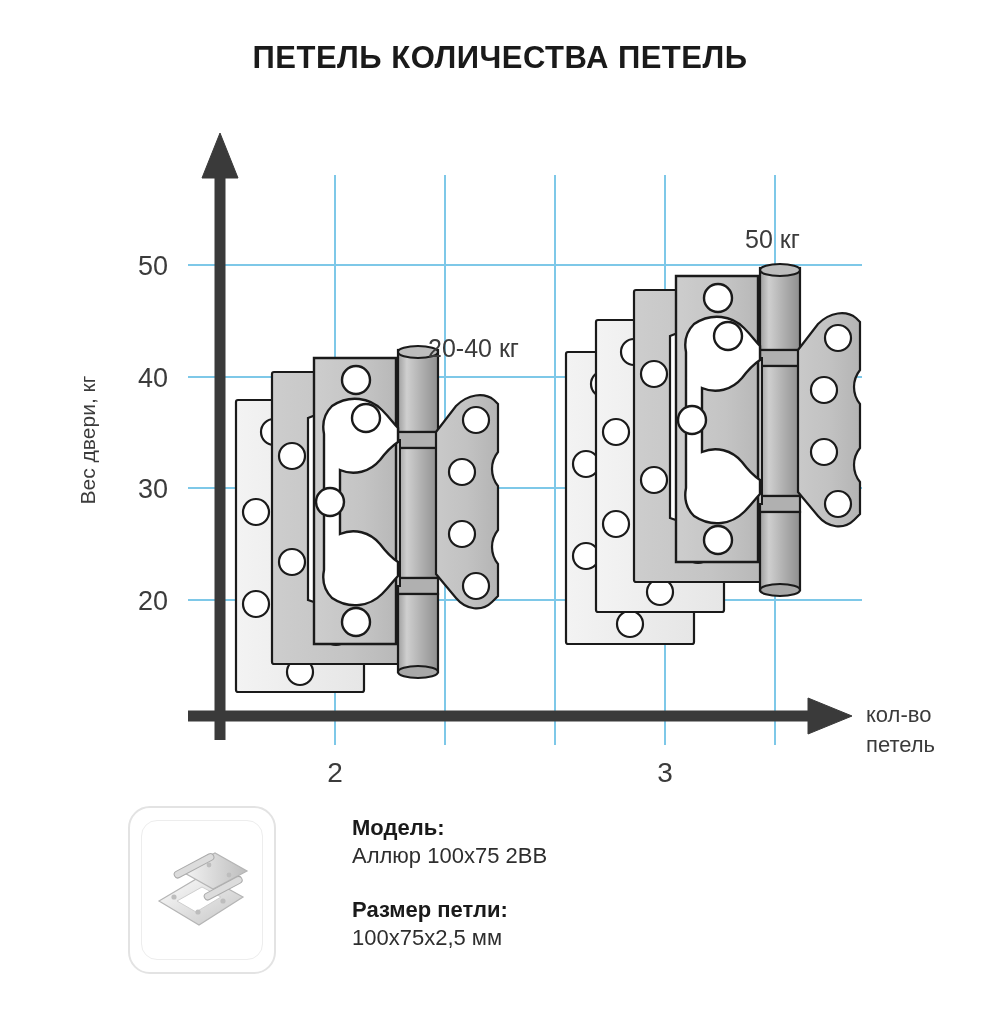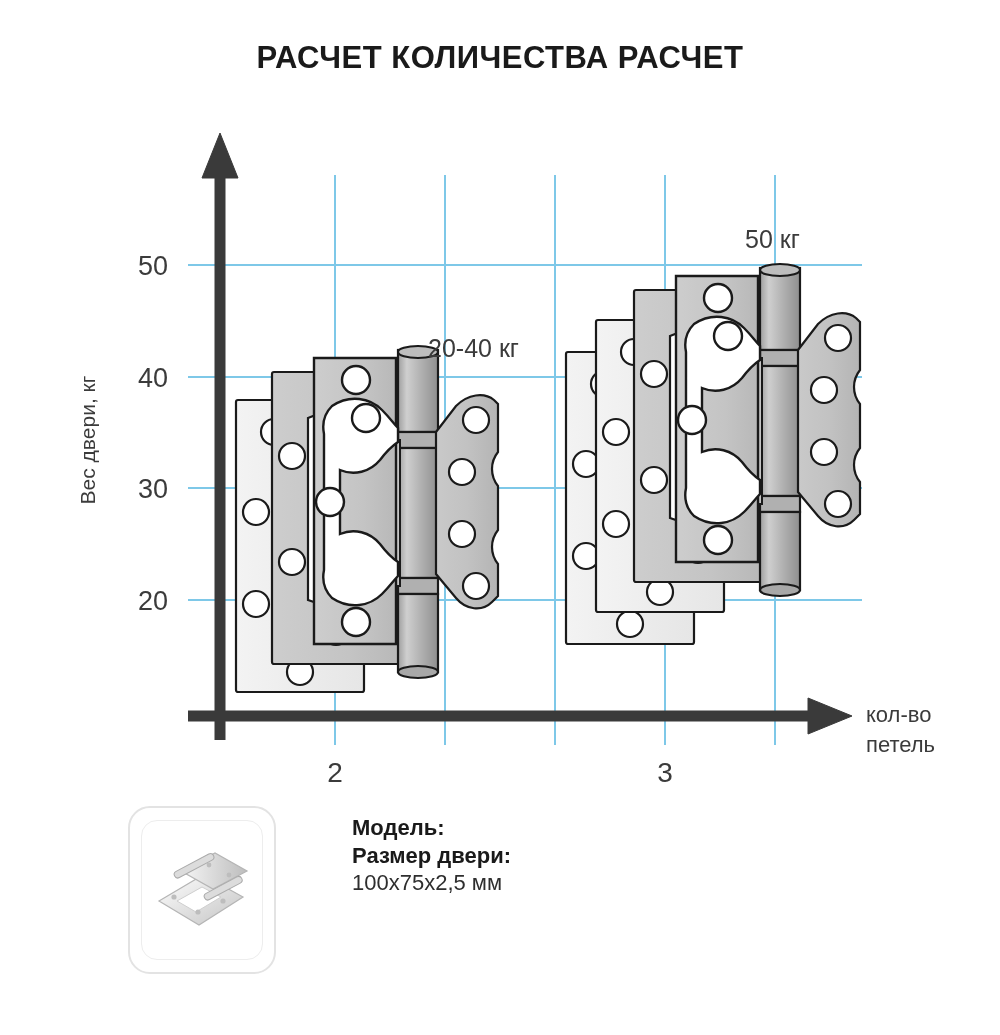--- a/index.html
+++ b/index.html
@@ -95,21 +95,21 @@
     font-weight: normal;
     color: #2e2e2e;
     line-height: 1.3;
     margin-bottom: 26px;
   }
   .spec-value:last-child { margin-bottom: 0; }
 </style>
 </head>
 <body>
 
-<div class="title">РАСЧЕТ КОЛИЧЕСТВА РАСЧЕТ</div>
+<div class="title">ПЕТЕЛЬ КОЛИЧЕСТВА ПЕТЕЛЬ</div>
 
 <div class="chart">
 <svg width="1000" height="800" viewBox="0 0 1000 800" xmlns="http://www.w3.org/2000/svg">
   <defs>
 
     <linearGradient id="barrelGrad" x1="0" y1="0" x2="1" y2="0">
       <stop offset="0%" stop-color="#9e9e9e"></stop>
       <stop offset="22%" stop-color="#cfcfcf"></stop>
       <stop offset="55%" stop-color="#b3b3b3"></stop>
       <stop offset="100%" stop-color="#8f8f8f"></stop>
@@ -313,16 +313,17 @@
         <circle cx="51" cy="77" r="2.6" fill="#bdbdbd"></circle>
         <circle cx="76" cy="66" r="2.6" fill="#bdbdbd"></circle>
         <circle cx="62" cy="30" r="2.4" fill="#bdbdbd"></circle>
         <circle cx="82" cy="40" r="2.4" fill="#bdbdbd"></circle>
       </svg>
     </div>
   </div>
 
   <div class="specs">
     <div class="spec-label">Модель:</div>
-    <div class="spec-label">Размер двери:</div>
+    <div class="spec-value">Аллюр 100x75 2BB</div>
+    <div class="spec-label">Размер петли:</div>
     <div class="spec-value">100x75x2,5 мм</div>
   </div>
 </div>
 
 </body></html>

